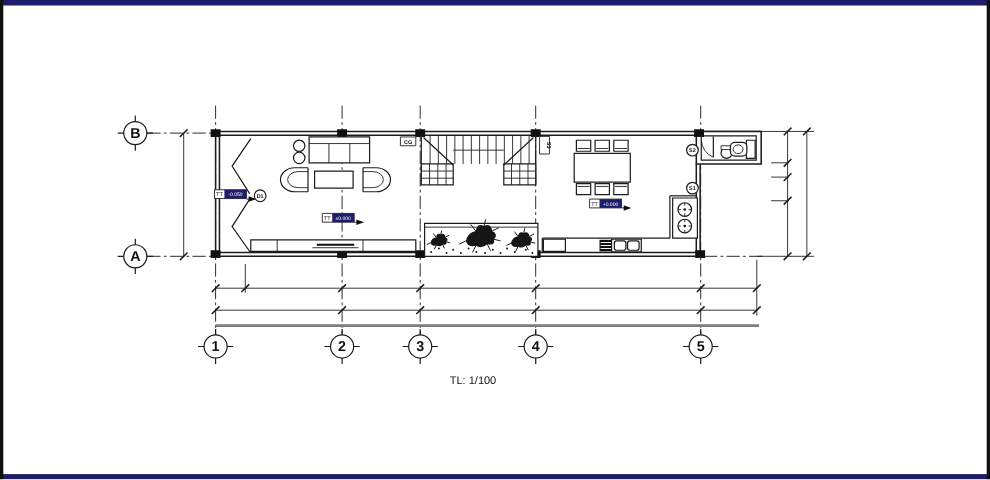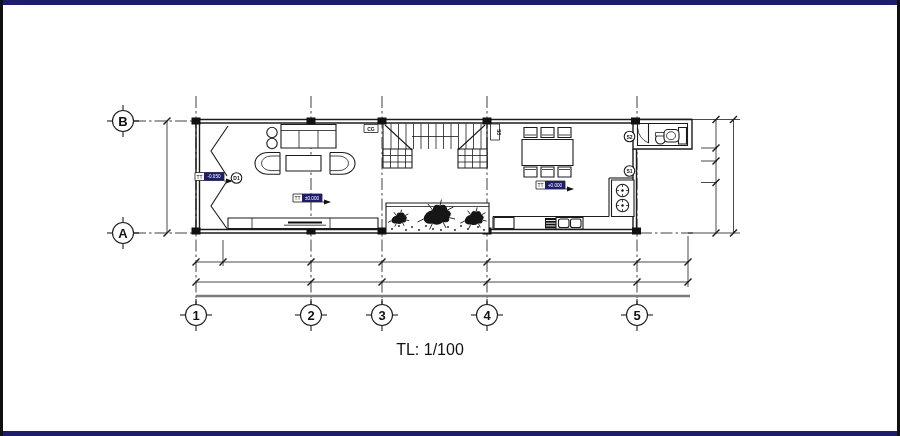--- a/index.html
+++ b/index.html
@@ -22,21 +22,21 @@
   .wht{fill:#ffffff;}
   .blk{fill:#111;stroke:none;}
   .grayline{stroke:var(--gray);stroke-width:2.6;}
   text{fill:#111;font-family:"Liberation Sans", sans-serif;}
   .bub{font-size:13px;font-weight:bold;text-anchor:middle;}
   .tiny{font-size:5px;text-anchor:middle;}
   .tinyw{font-size:4.6px;text-anchor:middle;fill:#fff;}
   .acc{font-size:5px;text-anchor:middle;font-weight:bold;}
   .titleblock{position:absolute;left:430px;top:338px;transform:translateX(-50%);text-align:center;color:#111;}
   .title{font-size:19px;font-weight:bold;letter-spacing:.6px;border-bottom:2px solid #222;padding:0 10px 3px;white-space:nowrap;}
-  .scale{font-size:16px;margin-top:3px;}
+  .scale{font-size:10px;margin-top:3px;}
 </style>
 </head>
 <body>
 
 <div class="stage">
   <div class="bar top"></div>
   <div class="bar bottom"></div>
   <div class="side left"></div>
   <div class="side right"></div>
 

